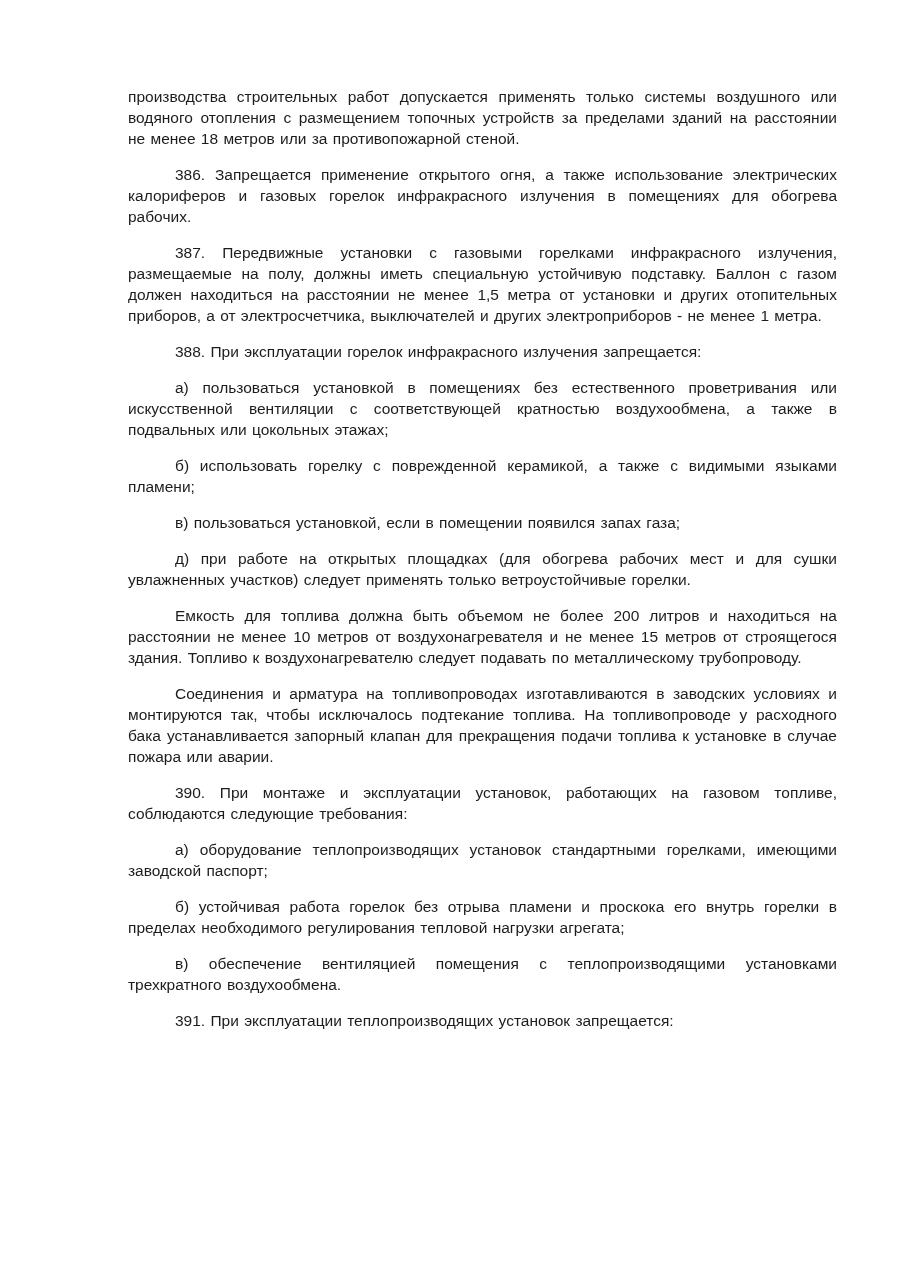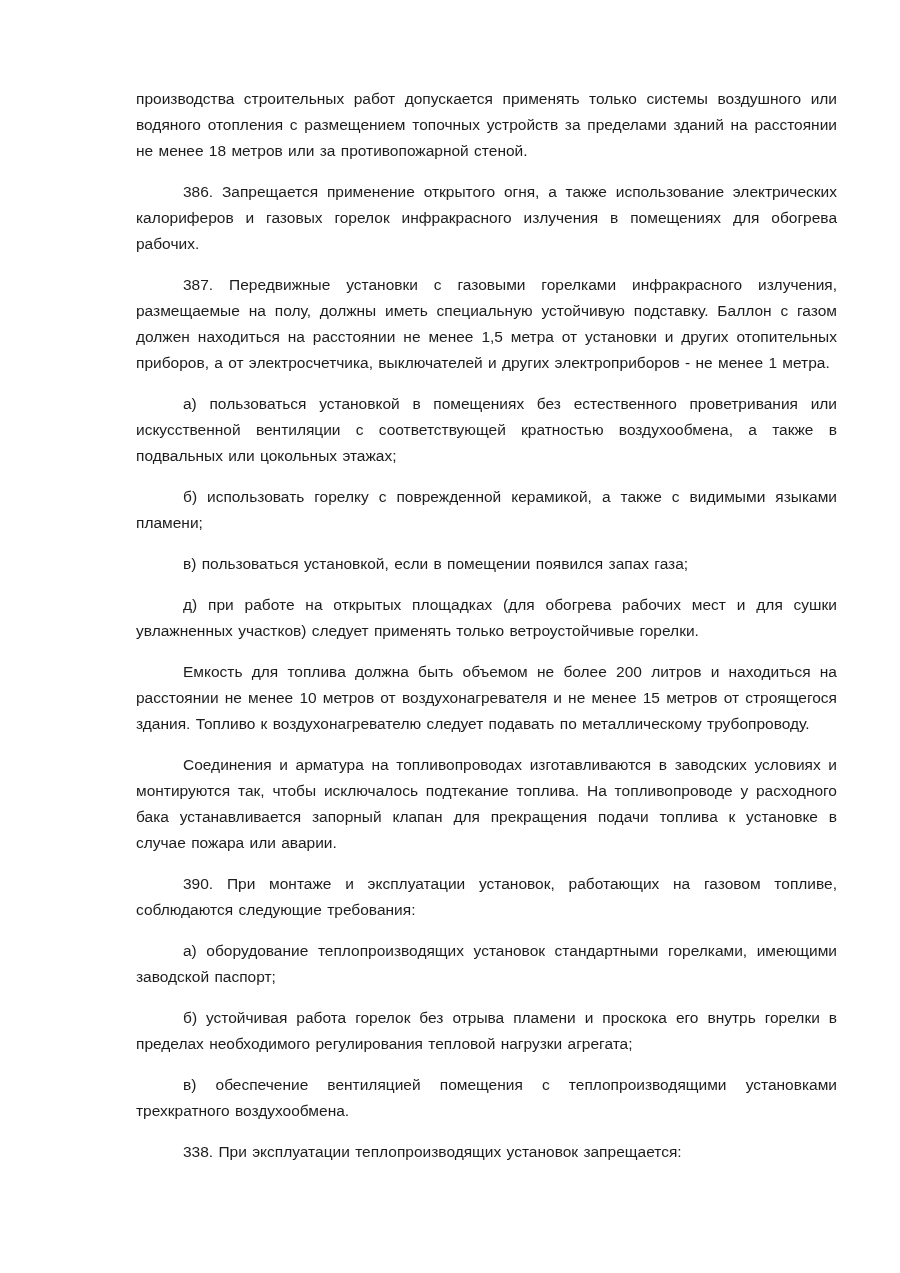--- a/index.html
+++ b/index.html
@@ -14,48 +14,49 @@
     overflow: hidden;
   }
   .page {
     box-sizing: border-box;
     width: 900px;
     height: 1273px;
     padding: 86px 63px 40px 128px;
     background: #ffffff;
   }
   .doc-text p {
-    margin: 0 0 15px 8px;
+    margin: 0 0 15px 0;
     font-size: 15.5px;
-    line-height: 26px;
+    line-height: 21px;
     color: #1c1c1c;
     text-align: justify;
     text-indent: 47px;
     word-spacing: 1px;
   }
   .doc-text p.no-indent {
     text-indent: 0;
   }
   .doc-text p:last-child {
     margin-bottom: 0;
   }
 </style>
 </head>
 <body>
 
 <div class="page">
   <div class="doc-text">
     <p class="no-indent">производства строительных работ допускается применять только системы воздушного или водяного отопления с размещением топочных устройств за пределами зданий на расстоянии не менее 18 метров или за противопожарной стеной.</p>
     <p>386. Запрещается применение открытого огня, а также использование электрических калориферов и газовых горелок инфракрасного излучения в помещениях для обогрева рабочих.</p>
     <p>387. Передвижные установки с газовыми горелками инфракрасного излучения, размещаемые на полу, должны иметь специальную устойчивую подставку. Баллон с газом должен находиться на расстоянии не менее 1,5 метра от установки и других отопительных приборов, а от электросчетчика, выключателей и других электроприборов - не менее 1 метра.</p>
+    <p>388. При эксплуатации горелок инфракрасного излучения запрещается:</p>
     <p>а) пользоваться установкой в помещениях без естественного проветривания или искусственной вентиляции с соответствующей кратностью воздухообмена, а также в подвальных или цокольных этажах;</p>
     <p>б) использовать горелку с поврежденной керамикой, а также с видимыми языками пламени;</p>
     <p>в) пользоваться установкой, если в помещении появился запах газа;</p>
     <p>д) при работе на открытых площадках (для обогрева рабочих мест и для сушки увлажненных участков) следует применять только ветроустойчивые горелки.</p>
     <p>Емкость для топлива должна быть объемом не более 200 литров и находиться на расстоянии не менее 10 метров от воздухонагревателя и не менее 15 метров от строящегося здания. Топливо к воздухонагревателю следует подавать по металлическому трубопроводу.</p>
     <p>Соединения и арматура на топливопроводах изготавливаются в заводских условиях и монтируются так, чтобы исключалось подтекание топлива. На топливопроводе у расходного бака устанавливается запорный клапан для прекращения подачи топлива к установке в случае пожара или аварии.</p>
     <p>390. При монтаже и эксплуатации установок, работающих на газовом топливе, соблюдаются следующие требования:</p>
     <p>а) оборудование теплопроизводящих установок стандартными горелками, имеющими заводской паспорт;</p>
     <p>б) устойчивая работа горелок без отрыва пламени и проскока его внутрь горелки в пределах необходимого регулирования тепловой нагрузки агрегата;</p>
     <p>в) обеспечение вентиляцией помещения с теплопроизводящими установками трехкратного воздухообмена.</p>
-    <p>338. При эксплуатации теплопроизводящих установок запрещается:</p>
+    <p>391. При эксплуатации теплопроизводящих установок запрещается:</p>
   </div>
 </div>
 
 </body></html>

